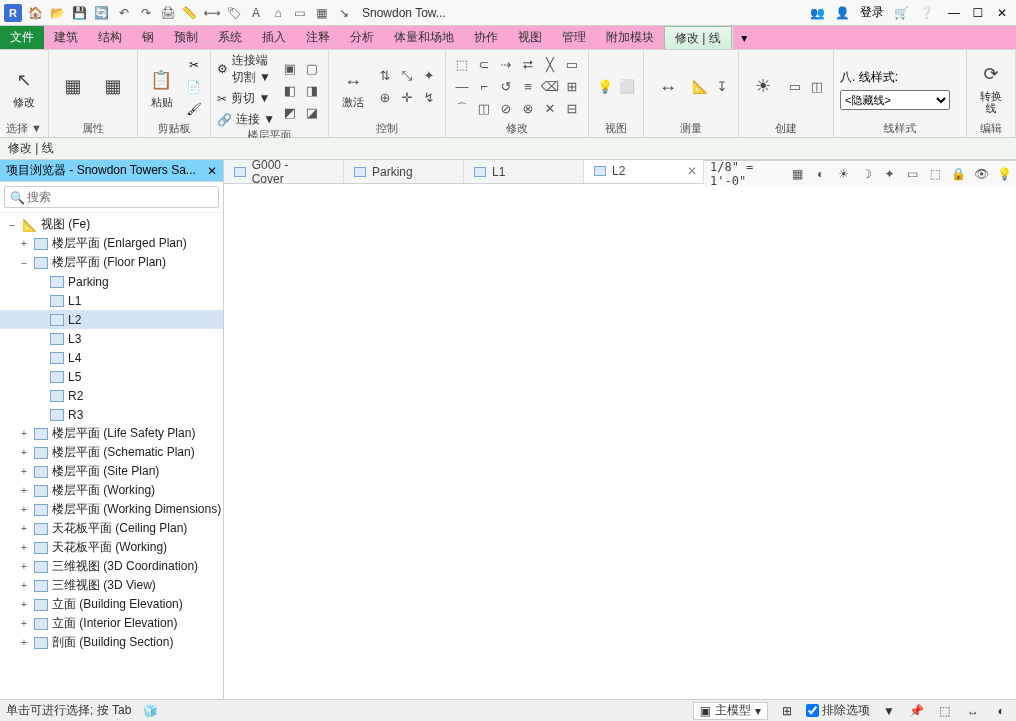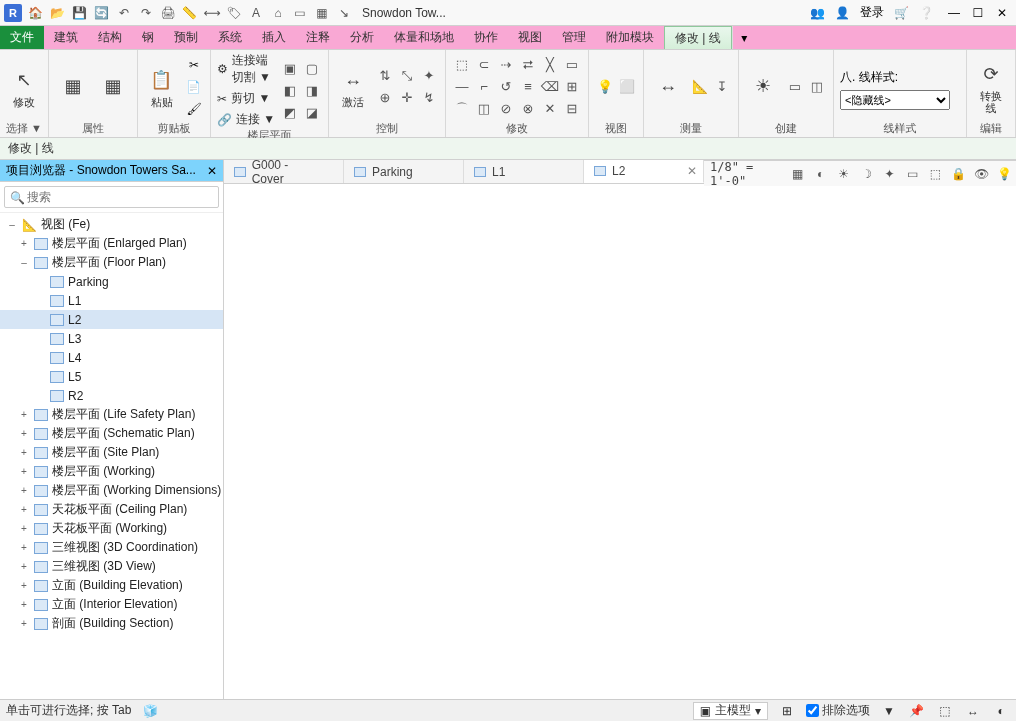--- a/index.html
+++ b/index.html
@@ -353,20 +353,25 @@
         </div>
         <div class="node d2">
           <span class="tw"></span>
           <span class="tic"></span>
           <span class="tlabel">L5</span>
         </div>
         <div class="node d2">
           <span class="tw"></span>
           <span class="tic"></span>
           <span class="tlabel">R2</span>
+        </div>
+        <div class="node d2">
+          <span class="tw"></span>
+          <span class="tic"></span>
+          <span class="tlabel">R3</span>
         </div>
         <div class="node d1">
           <span class="tw">+</span>
           <span class="tic"></span>
           <span class="tlabel">楼层平面 (Life Safety Plan)</span>
         </div>
         <div class="node d1">
           <span class="tw">+</span>
           <span class="tic"></span>
           <span class="tlabel">楼层平面 (Schematic Plan)</span>

